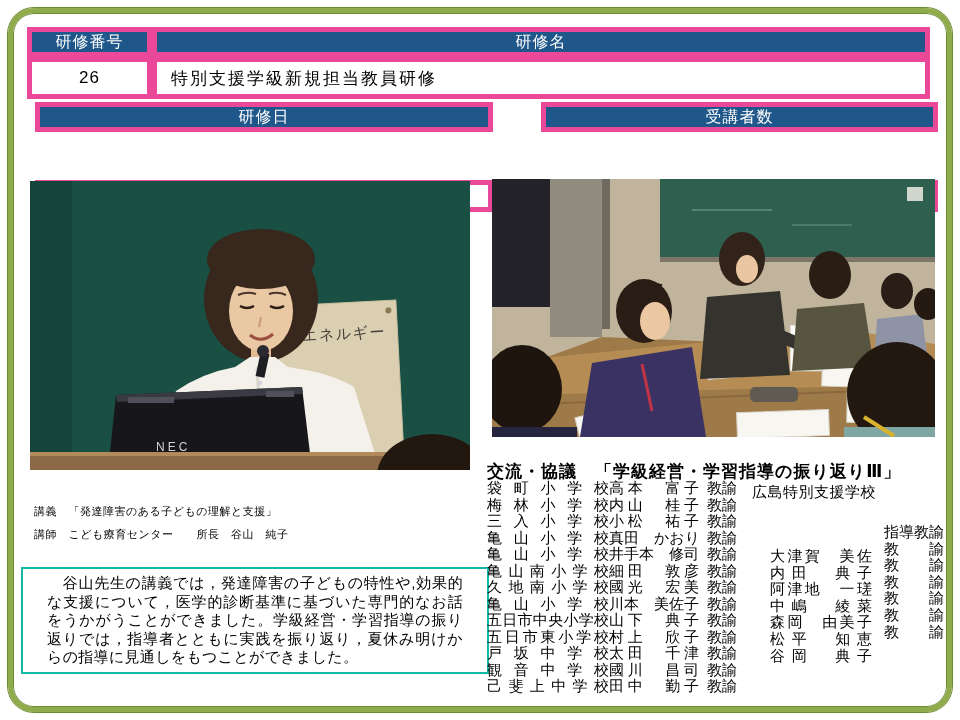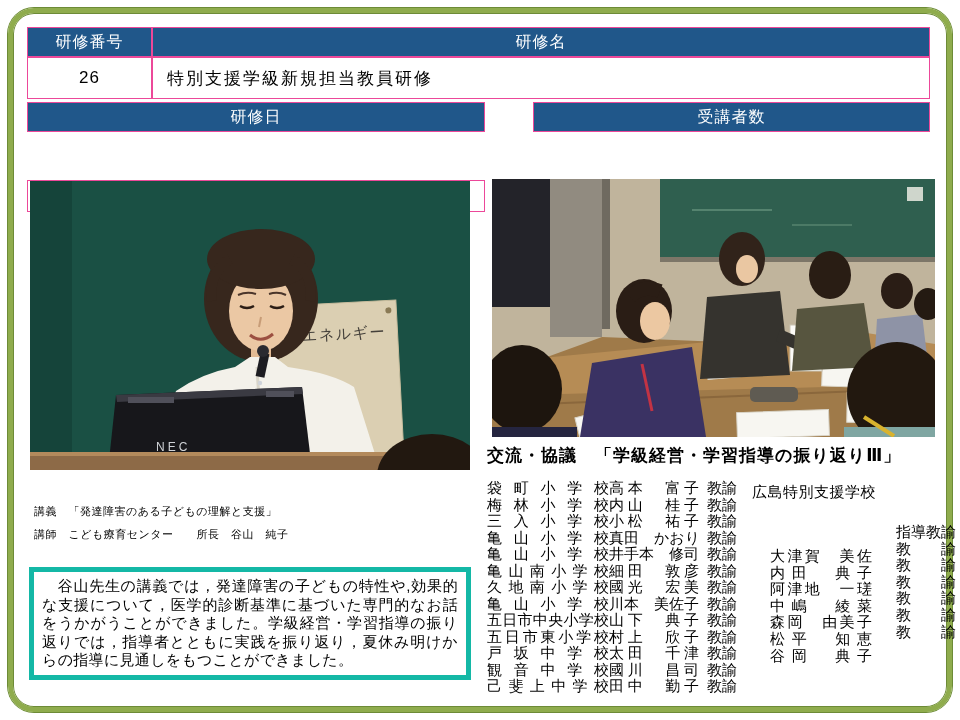--- a/index.html
+++ b/index.html
@@ -3,48 +3,48 @@
 <meta charset="utf-8">
 <style>
   html,body{margin:0;padding:0;background:#fff;}
   body{width:960px;height:720px;font-family:"Liberation Sans","DejaVu Sans",sans-serif;color:#000;}
   .slide{position:relative;width:960px;height:720px;background:#fff;overflow:hidden;}
   .frame{position:absolute;left:8px;top:8px;width:934px;height:694px;border:5px solid #8FAC4D;
          border-radius:26px;box-shadow:0 0 0 1px #6d8b37, inset 0 0 0 1px #6d8b37;pointer-events:none;}
   
   .tbl{position:absolute;display:grid;background:#fff;}
   .t1{left:27px;top:27px;width:903px;grid-template-columns:125px 1fr;grid-template-rows:30px 42px;}
-  .t2{left:27px;top:102px;width:903px;grid-template-columns:458px 1fr;grid-template-rows:30px 32px;gap:48px;}
-  .cell{border:1px solid #ec4899;display:flex;align-items:center;justify-content:center;
+  .t2{left:35px;top:102px;width:903px;grid-template-columns:458px 1fr;grid-template-rows:30px 32px;gap:48px;}
+  .cell{border:5px solid #ec4899;display:flex;align-items:center;justify-content:center;
         font-size:16px;background:#fff;letter-spacing:1px;}
   .hd{background:#20578A;color:#fff;}
   .val{font-size:17px;}
   .name-cell{justify-content:flex-start;padding-left:14px;letter-spacing:2px;font-family:Liberation Mono, monospace;}
   
   .photoL{position:absolute;left:30px;top:181px;width:440px;height:289px;}
   .photoR{position:absolute;left:492px;top:179px;width:443px;height:258px;}
   .photoL svg,.photoR svg{display:block;width:100%;height:100%;}
   
   .capL{position:absolute;left:34px;top:500px;width:450px;font-size:11px;line-height:23px;letter-spacing:0.5px;}
-  .capR{position:absolute;left:487px;top:444px;width:460px;font-size:17px;font-weight:bold;letter-spacing:1px;}
-  
-  .sbox{position:absolute;left:29px;top:567px;width:416px;min-height:80px;border:5px solid #14b8a6;
-        padding:5px 8px;font-size:15px;line-height:18.5px;letter-spacing:0.3px;text-align:justify;}
+  .capR{position:absolute;left:487px;top:460px;width:460px;font-size:17px;font-weight:bold;letter-spacing:1px;}
+  
+  .sbox{position:absolute;left:21px;top:567px;width:416px;min-height:80px;border:2px solid #14b8a6;
+        padding:5px 24px;font-size:15px;line-height:18.5px;letter-spacing:0.3px;text-align:justify;}
   
   .plist{position:absolute;left:487px;top:480px;width:258px;font-size:15px;}
   .prow{height:16.5px;line-height:16.5px;white-space:nowrap;}
   .jfy{display:inline-block;text-align:justify;text-align-last:justify;vertical-align:top;}
   .school{width:122px;}
   .pname{width:90px;}
   .ptitle{display:inline-block;margin-left:8px;}
   .rlist{position:absolute;left:752px;top:483px;width:195px;font-size:15px;}
   .rheader{height:18px;line-height:18px;margin-bottom:23px;letter-spacing:0.5px;}
   .rrow{height:16.6px;line-height:16.6px;white-space:nowrap;padding-left:18px;}
   .rname{width:102px;margin-top:24px;}
-  .rtitle{width:60px;margin-left:24px;}
+  .rtitle{width:60px;margin-left:12px;}
 </style>
 </head>
 <body>
 
 <div class="slide">
   <div class="frame"></div>
 
   <div class="tbl t1">
     <div class="cell hd">研修番号</div>
     <div class="cell hd">研修名</div>

